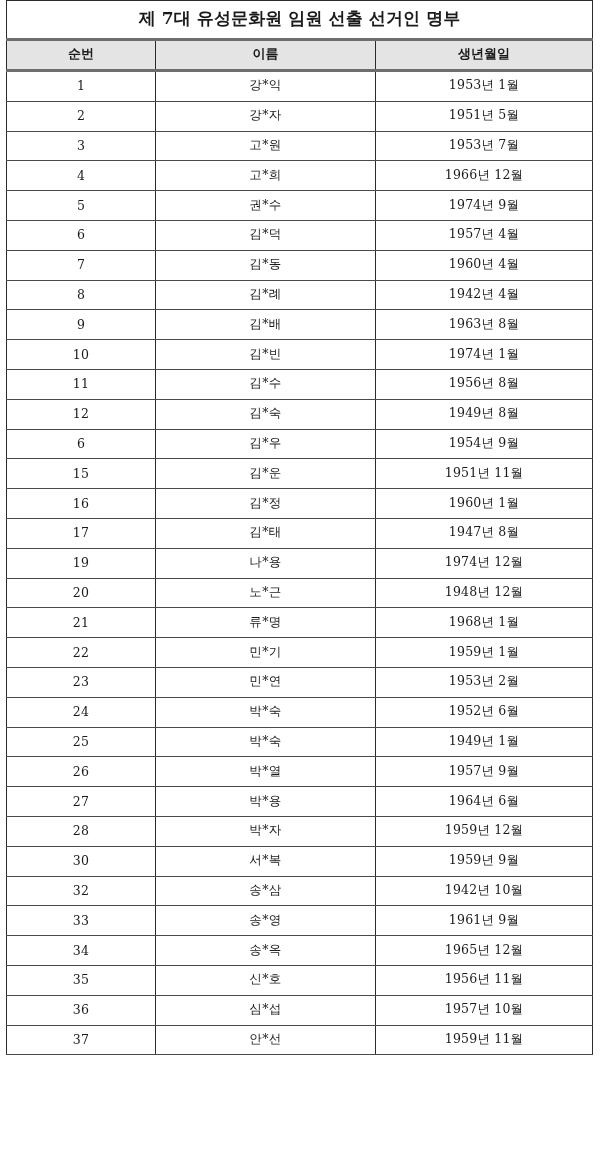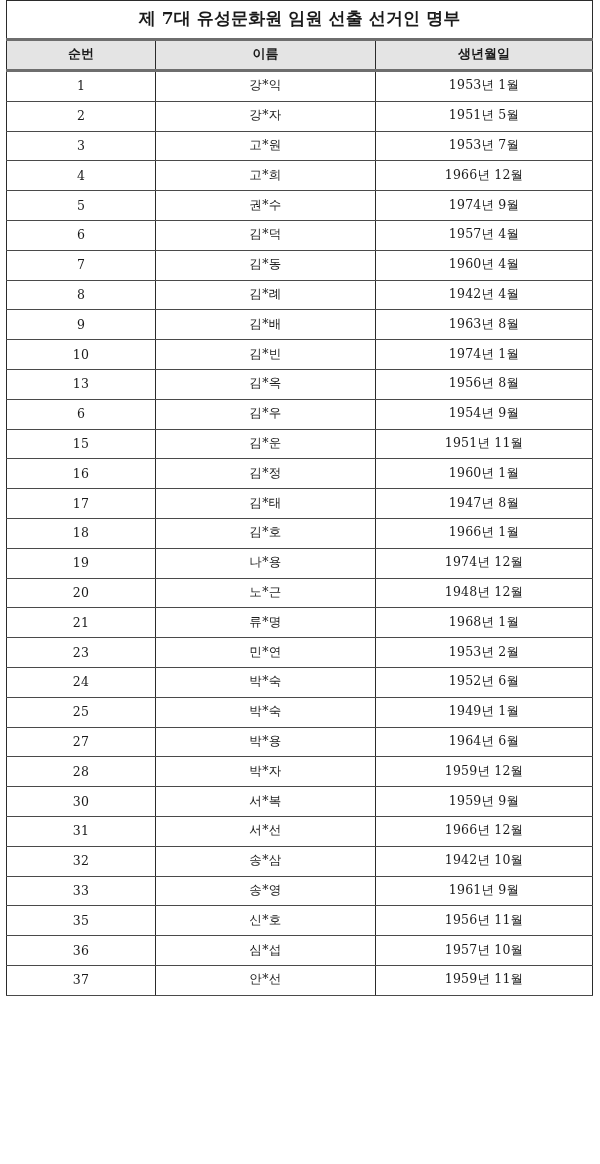--- a/index.html
+++ b/index.html
@@ -154,23 +154,28 @@
           <td class="cell-no">9</td>
           <td class="cell-name">김*배</td>
           <td class="cell-dob">1963년 8월</td>
         </tr>
         <tr class="data-row">
           <td class="cell-no">10</td>
           <td class="cell-name">김*빈</td>
           <td class="cell-dob">1974년 1월</td>
         </tr>
         <tr class="data-row">
-          <td class="cell-no">13</td>
-          <td class="cell-name">김*옥</td>
+          <td class="cell-no">11</td>
+          <td class="cell-name">김*수</td>
           <td class="cell-dob">1956년 8월</td>
+        </tr>
+        <tr class="data-row">
+          <td class="cell-no">12</td>
+          <td class="cell-name">김*숙</td>
+          <td class="cell-dob">1949년 8월</td>
         </tr>
         <tr class="data-row">
           <td class="cell-no">6</td>
           <td class="cell-name">김*우</td>
           <td class="cell-dob">1954년 9월</td>
         </tr>
         <tr class="data-row">
           <td class="cell-no">15</td>
           <td class="cell-name">김*운</td>
           <td class="cell-dob">1951년 11월</td>
@@ -179,85 +184,90 @@
           <td class="cell-no">16</td>
           <td class="cell-name">김*정</td>
           <td class="cell-dob">1960년 1월</td>
         </tr>
         <tr class="data-row">
           <td class="cell-no">17</td>
           <td class="cell-name">김*태</td>
           <td class="cell-dob">1947년 8월</td>
         </tr>
         <tr class="data-row">
-          <td class="cell-no">18</td>
-          <td class="cell-name">김*호</td>
-          <td class="cell-dob">1966년 1월</td>
-        </tr>
-        <tr class="data-row">
           <td class="cell-no">19</td>
           <td class="cell-name">나*용</td>
           <td class="cell-dob">1974년 12월</td>
         </tr>
         <tr class="data-row">
           <td class="cell-no">20</td>
           <td class="cell-name">노*근</td>
           <td class="cell-dob">1948년 12월</td>
         </tr>
         <tr class="data-row">
           <td class="cell-no">21</td>
           <td class="cell-name">류*명</td>
           <td class="cell-dob">1968년 1월</td>
         </tr>
         <tr class="data-row">
+          <td class="cell-no">22</td>
+          <td class="cell-name">민*기</td>
+          <td class="cell-dob">1959년 1월</td>
+        </tr>
+        <tr class="data-row">
           <td class="cell-no">23</td>
           <td class="cell-name">민*연</td>
           <td class="cell-dob">1953년 2월</td>
         </tr>
         <tr class="data-row">
           <td class="cell-no">24</td>
           <td class="cell-name">박*숙</td>
           <td class="cell-dob">1952년 6월</td>
         </tr>
         <tr class="data-row">
           <td class="cell-no">25</td>
           <td class="cell-name">박*숙</td>
           <td class="cell-dob">1949년 1월</td>
         </tr>
         <tr class="data-row">
+          <td class="cell-no">26</td>
+          <td class="cell-name">박*열</td>
+          <td class="cell-dob">1957년 9월</td>
+        </tr>
+        <tr class="data-row">
           <td class="cell-no">27</td>
           <td class="cell-name">박*용</td>
           <td class="cell-dob">1964년 6월</td>
         </tr>
         <tr class="data-row">
           <td class="cell-no">28</td>
           <td class="cell-name">박*자</td>
           <td class="cell-dob">1959년 12월</td>
         </tr>
         <tr class="data-row">
           <td class="cell-no">30</td>
           <td class="cell-name">서*복</td>
           <td class="cell-dob">1959년 9월</td>
         </tr>
         <tr class="data-row">
-          <td class="cell-no">31</td>
-          <td class="cell-name">서*선</td>
-          <td class="cell-dob">1966년 12월</td>
-        </tr>
-        <tr class="data-row">
           <td class="cell-no">32</td>
           <td class="cell-name">송*삼</td>
           <td class="cell-dob">1942년 10월</td>
         </tr>
         <tr class="data-row">
           <td class="cell-no">33</td>
           <td class="cell-name">송*영</td>
           <td class="cell-dob">1961년 9월</td>
         </tr>
         <tr class="data-row">
+          <td class="cell-no">34</td>
+          <td class="cell-name">송*옥</td>
+          <td class="cell-dob">1965년 12월</td>
+        </tr>
+        <tr class="data-row">
           <td class="cell-no">35</td>
           <td class="cell-name">신*호</td>
           <td class="cell-dob">1956년 11월</td>
         </tr>
         <tr class="data-row">
           <td class="cell-no">36</td>
           <td class="cell-name">심*섭</td>
           <td class="cell-dob">1957년 10월</td>
         </tr>
         <tr class="data-row">

